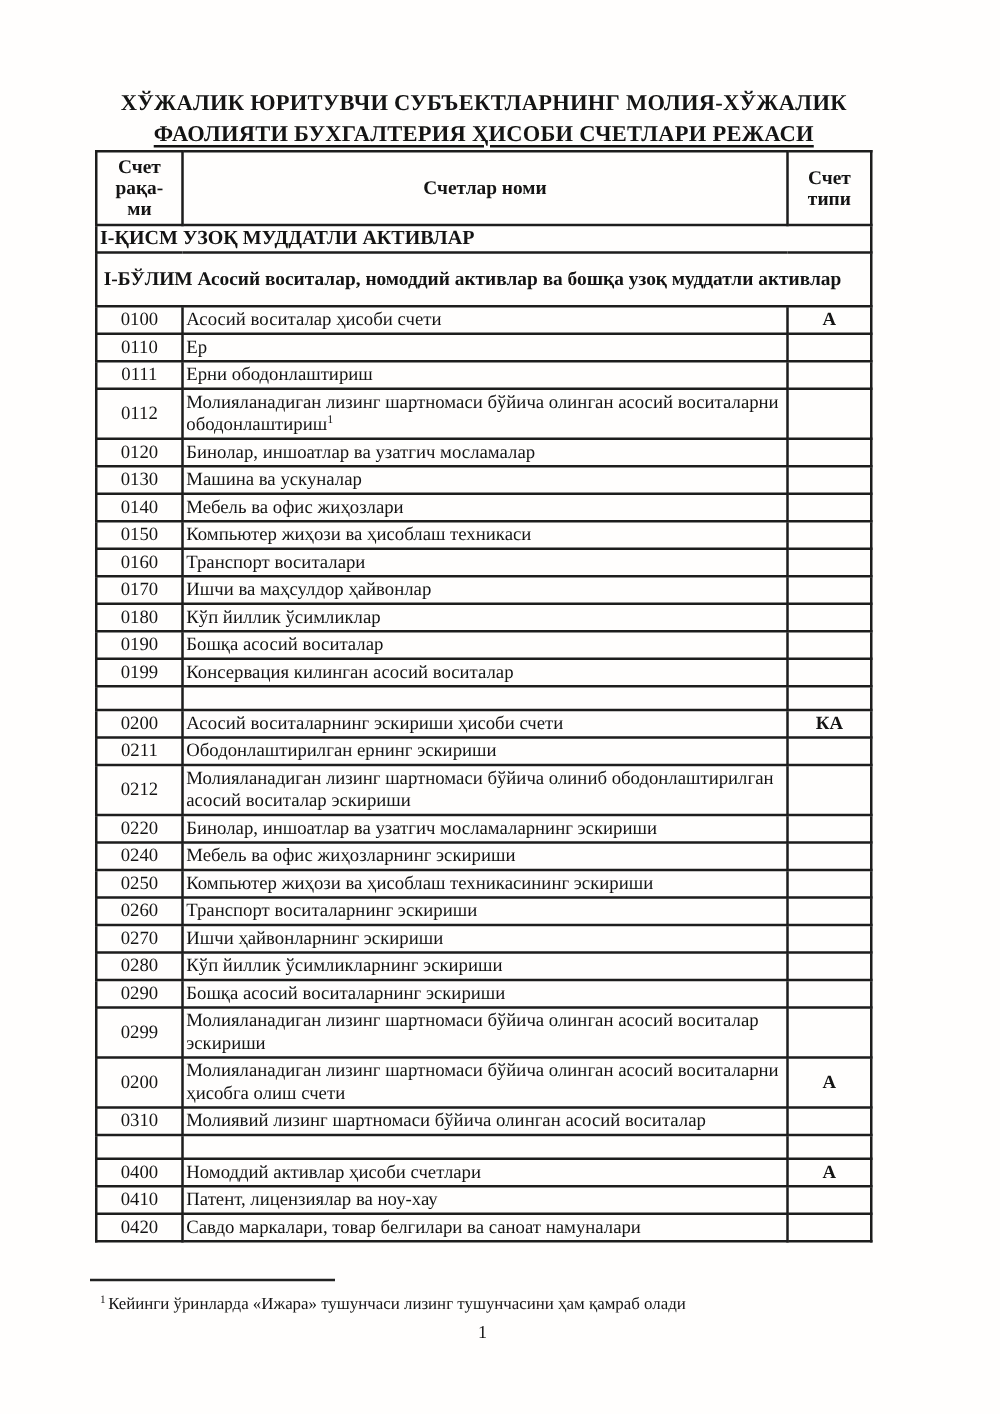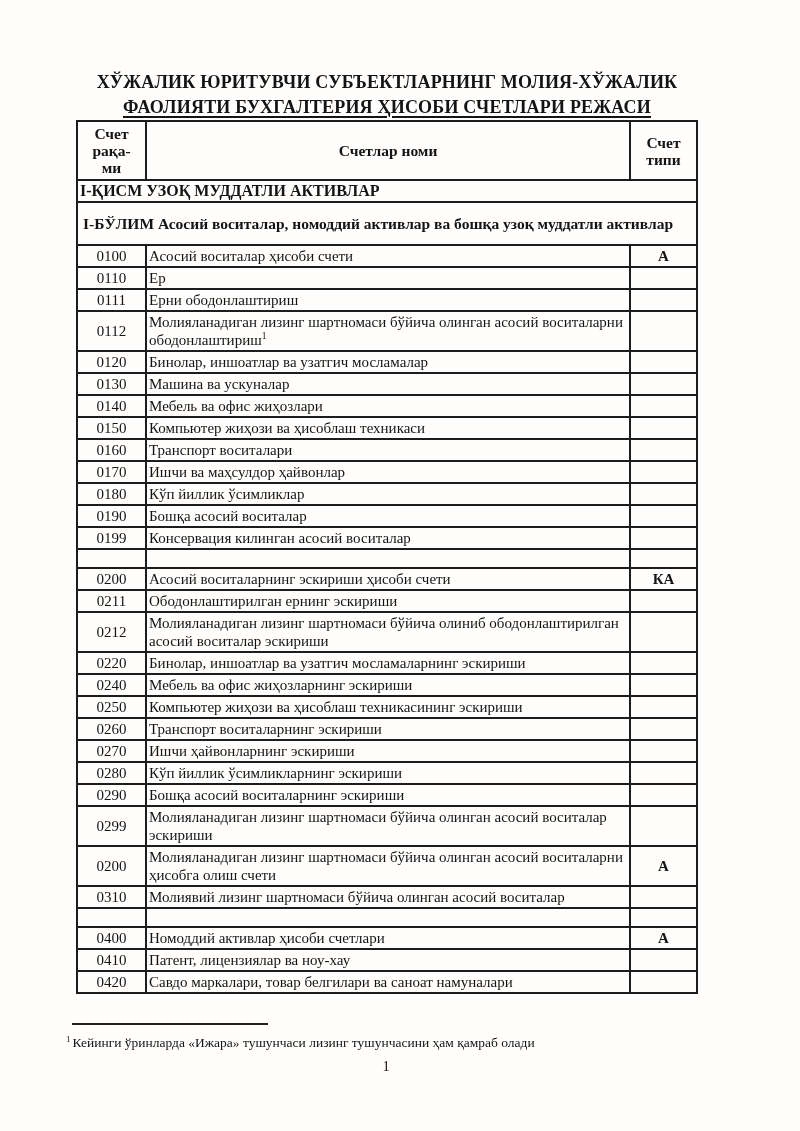--- a/index.html
+++ b/index.html
@@ -38,21 +38,21 @@
   tr.bold-row .c-num,tr.bold-row .c-name{font-weight:normal;}
   tr.section-row td{font-weight:bold;font-size:16px;line-height:18px;padding:1px 2px;}
   tr.subsection-row td{
     text-align:justify;text-align-last:left;
     font-weight:bold;font-size:15.5px;line-height:19px;padding:11px 5px;
   }
   tr.spacer td{height:15px;}
   sup{font-size:9.5px;line-height:0;}
 
   .footnote-rule{position:absolute;left:72px;top:1023px;width:196px;border-top:2px solid #222;height:0;}
-  .footnote{position:absolute;left:66px;top:1034px;width:660px;font-size:13.5px;line-height:17px;}
+  .footnote{position:absolute;left:80px;top:1034px;width:660px;font-size:13.5px;line-height:17px;}
   .footnote sup{font-size:9px;margin-right:2px;}
   .page-number{position:absolute;left:76px;top:1058px;width:620px;text-align:center;font-size:14.5px;}
 </style>
 </head>
 <body>
 
 <div class="page">
 
   <div class="title-block">
     <div class="title-line">ХЎЖАЛИК ЮРИТУВЧИ СУБЪЕКТЛАРНИНГ МОЛИЯ-ХЎЖАЛИК</div>

